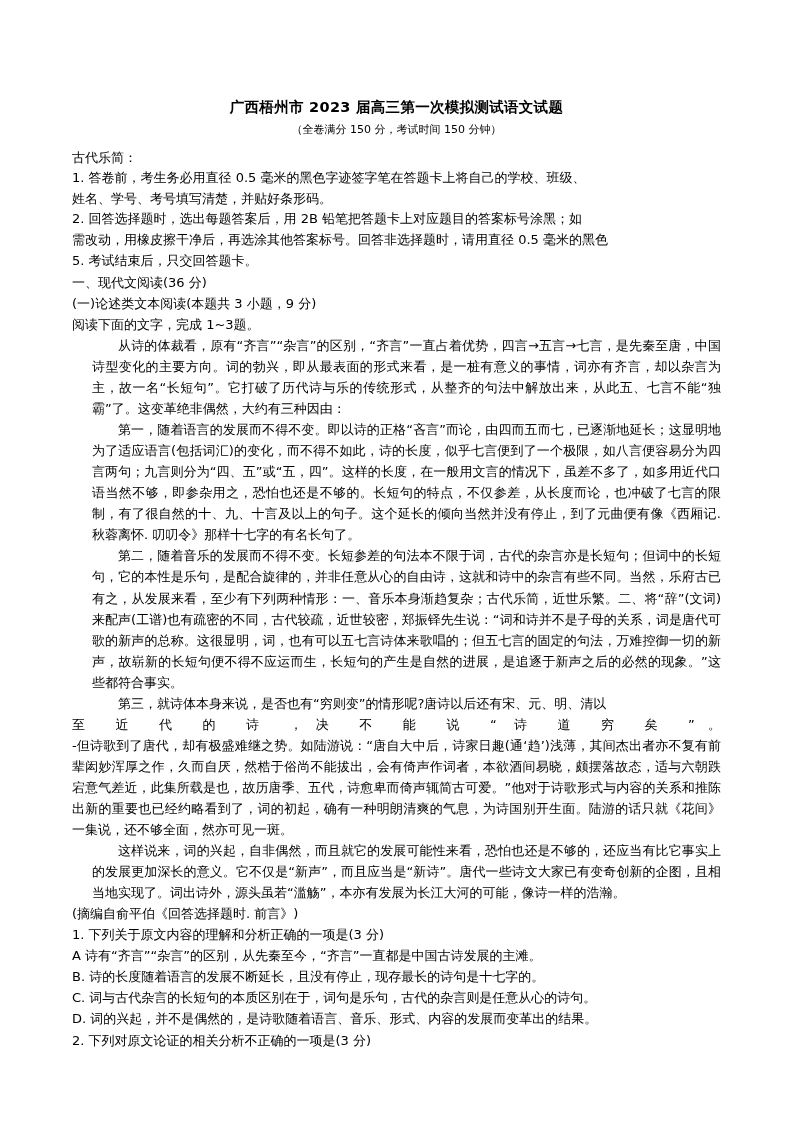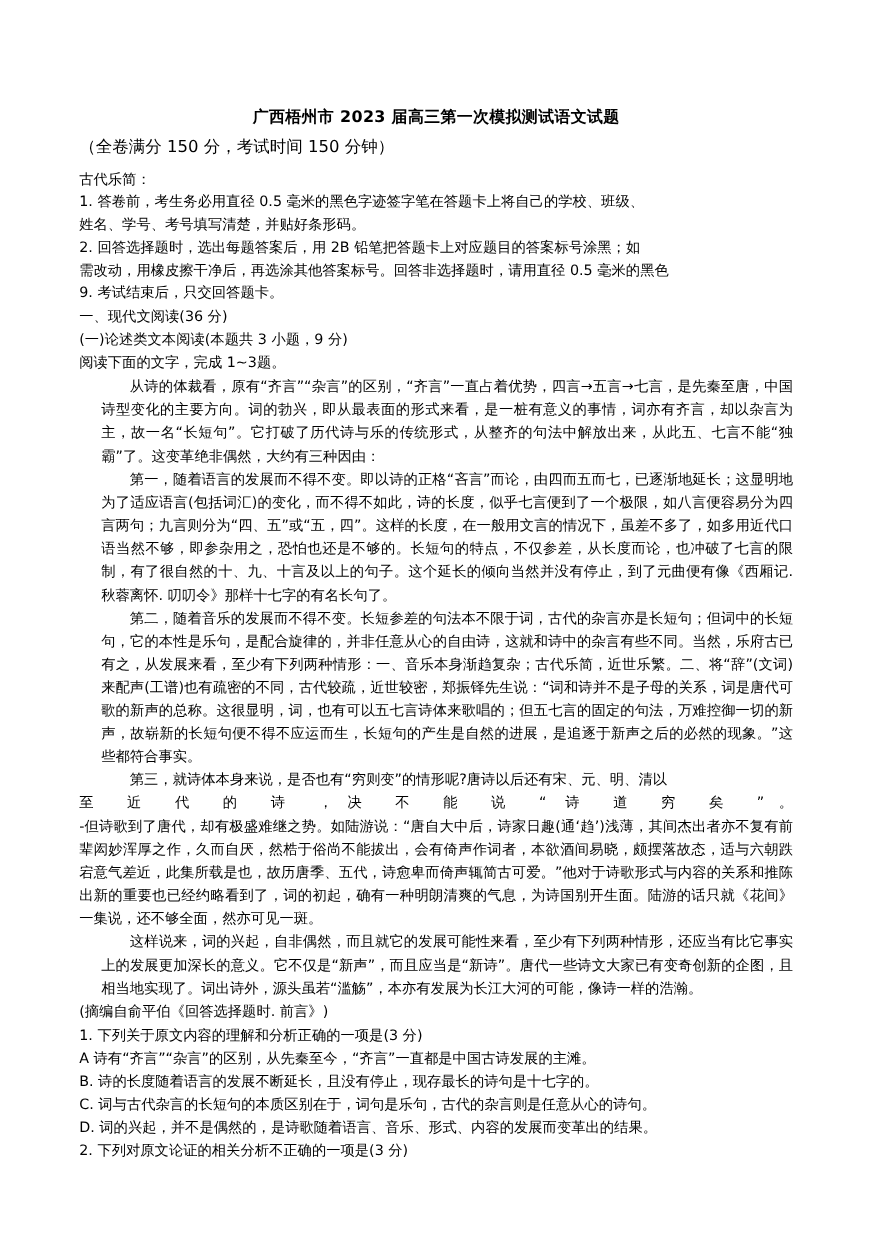--- a/index.html
+++ b/index.html
@@ -23,22 +23,22 @@
   }
   .title {
     text-align: center;
     font-size: 14.5px;
     font-weight: bold;
     letter-spacing: 0.3px;
     line-height: 1.6;
     margin: 0 0 2px 0;
   }
   .subtitle {
-    text-align: left;
-    font-size: 15px;
+    text-align: center;
+    font-size: 11px;
     line-height: 1.6;
     margin: 0 0 8px 0;
   }
   .para {
     font-size: 13px;
     line-height: 1.62;
     margin: 0;
     text-align: justify;
     text-justify: inter-ideograph;
   }
@@ -65,33 +65,33 @@
 <div class="page">
 
   <div class="title">广西梧州市 2023 届高三第一次模拟测试语文试题</div>
   <div class="subtitle">（全卷满分 150 分，考试时间 150 分钟）</div>
 
   <div class="section-label">古代乐简：</div>
   <div class="para tight">1. 答卷前，考生务必用直径 0.5 毫米的黑色字迹签字笔在答题卡上将自己的学校、班级、</div>
   <div class="para tight">姓名、学号、考号填写清楚，并贴好条形码。</div>
   <div class="para tight">2. 回答选择题时，选出每题答案后，用 2B 铅笔把答题卡上对应题目的答案标号涂黑；如</div>
   <div class="para tight">需改动，用橡皮擦干净后，再选涂其他答案标号。回答非选择题时，请用直径 0.5 毫米的黑色</div>
-  <div class="para tight">9. 考试结束后，只交回答题卡。</div>
+  <div class="para tight">5. 考试结束后，只交回答题卡。</div>
 
   <div class="section-label">一、现代文阅读(36 分)</div>
   <div class="section-label">(一)论述类文本阅读(本题共 3 小题，9 分)</div>
   <div class="section-label">阅读下面的文字，完成 1~3题。</div>
 
   <p class="para indent">从诗的体裁看，原有“齐言”“杂言”的区别，“齐言”一直占着优势，四言→五言→七言，是先秦至唐，中国诗型变化的主要方向。词的勃兴，即从最表面的形式来看，是一桩有意义的事情，词亦有齐言，却以杂言为主，故一名“长短句”。它打破了历代诗与乐的传统形式，从整齐的句法中解放出来，从此五、七言不能“独霸”了。这变革绝非偶然，大约有三种因由：</p>
   <p class="para indent">第一，随着语言的发展而不得不变。即以诗的正格“吝言”而论，由四而五而七，已逐渐地延长；这显明地为了适应语言(包括词汇)的变化，而不得不如此，诗的长度，似乎七言便到了一个极限，如八言便容易分为四言两句；九言则分为“四、五”或“五，四”。这样的长度，在一般用文言的情况下，虽差不多了，如多用近代口语当然不够，即参杂用之，恐怕也还是不够的。长短句的特点，不仅参差，从长度而论，也冲破了七言的限制，有了很自然的十、九、十言及以上的句子。这个延长的倾向当然并没有停止，到了元曲便有像《西厢记. 秋蓉离怀. 叨叨令》那样十七字的有名长句了。</p>
   <p class="para indent">第二，随着音乐的发展而不得不变。长短参差的句法本不限于词，古代的杂言亦是长短句；但词中的长短句，它的本性是乐句，是配合旋律的，并非任意从心的自由诗，这就和诗中的杂言有些不同。当然，乐府古已有之，从发展来看，至少有下列两种情形：一、音乐本身渐趋复杂；古代乐简，近世乐繁。二、将“辞”(文词)来配声(工谱)也有疏密的不同，古代较疏，近世较密，郑振铎先生说：“词和诗并不是子母的关系，词是唐代可歌的新声的总称。这很显明，词，也有可以五七言诗体来歌唱的；但五七言的固定的句法，万难控御一切的新声，故崭新的长短句便不得不应运而生，长短句的产生是自然的进展，是追逐于新声之后的必然的现象。”这些都符合事实。</p>
   <p class="para indent">第三，就诗体本身来说，是否也有“穷则变”的情形呢?唐诗以后还有宋、元、明、清以</p>
   <p class="para spread">至 近 代 的 诗 ，决 不 能 说 “ 诗 道 穷 矣 ”。</p>
   <p class="para">-但诗歌到了唐代，却有极盛难继之势。如陆游说：“唐自大中后，诗家日趣(通‘趋’)浅薄，其间杰出者亦不复有前辈闳妙浑厚之作，久而自厌，然梏于俗尚不能拔出，会有倚声作词者，本欲酒间易晓，颇摆落故态，适与六朝跌宕意气差近，此集所载是也，故历唐季、五代，诗愈卑而倚声辄简古可爱。”他对于诗歌形式与内容的关系和推陈出新的重要也已经约略看到了，词的初起，确有一种明朗清爽的气息，为诗国别开生面。陆游的话只就《花间》一集说，还不够全面，然亦可见一斑。</p>
-  <p class="para indent">这样说来，词的兴起，自非偶然，而且就它的发展可能性来看，至少有下列两种情形，还应当有比它事实上的发展更加深长的意义。它不仅是“新声”，而且应当是“新诗”。唐代一些诗文大家已有变奇创新的企图，且相当地实现了。词出诗外，源头虽若“滥觞”，本亦有发展为长江大河的可能，像诗一样的浩瀚。</p>
+  <p class="para indent">这样说来，词的兴起，自非偶然，而且就它的发展可能性来看，恐怕也还是不够的，还应当有比它事实上的发展更加深长的意义。它不仅是“新声”，而且应当是“新诗”。唐代一些诗文大家已有变奇创新的企图，且相当地实现了。词出诗外，源头虽若“滥觞”，本亦有发展为长江大河的可能，像诗一样的浩瀚。</p>
 
   <div class="para">(摘编自俞平伯《回答选择题时. 前言》)</div>
 
   <div class="para">1. 下列关于原文内容的理解和分析正确的一项是(3 分)</div>
   <div class="para">A 诗有“齐言”“杂言”的区别，从先秦至今，“齐言”一直都是中国古诗发展的主滩。</div>
   <div class="para">B. 诗的长度随着语言的发展不断延长，且没有停止，现存最长的诗句是十七字的。</div>
   <div class="para">C. 词与古代杂言的长短句的本质区别在于，词句是乐句，古代的杂言则是任意从心的诗句。</div>
   <div class="para">D. 词的兴起，并不是偶然的，是诗歌随着语言、音乐、形式、内容的发展而变革出的结果。</div>
   <div class="para">2. 下列对原文论证的相关分析不正确的一项是(3 分)</div>
 

